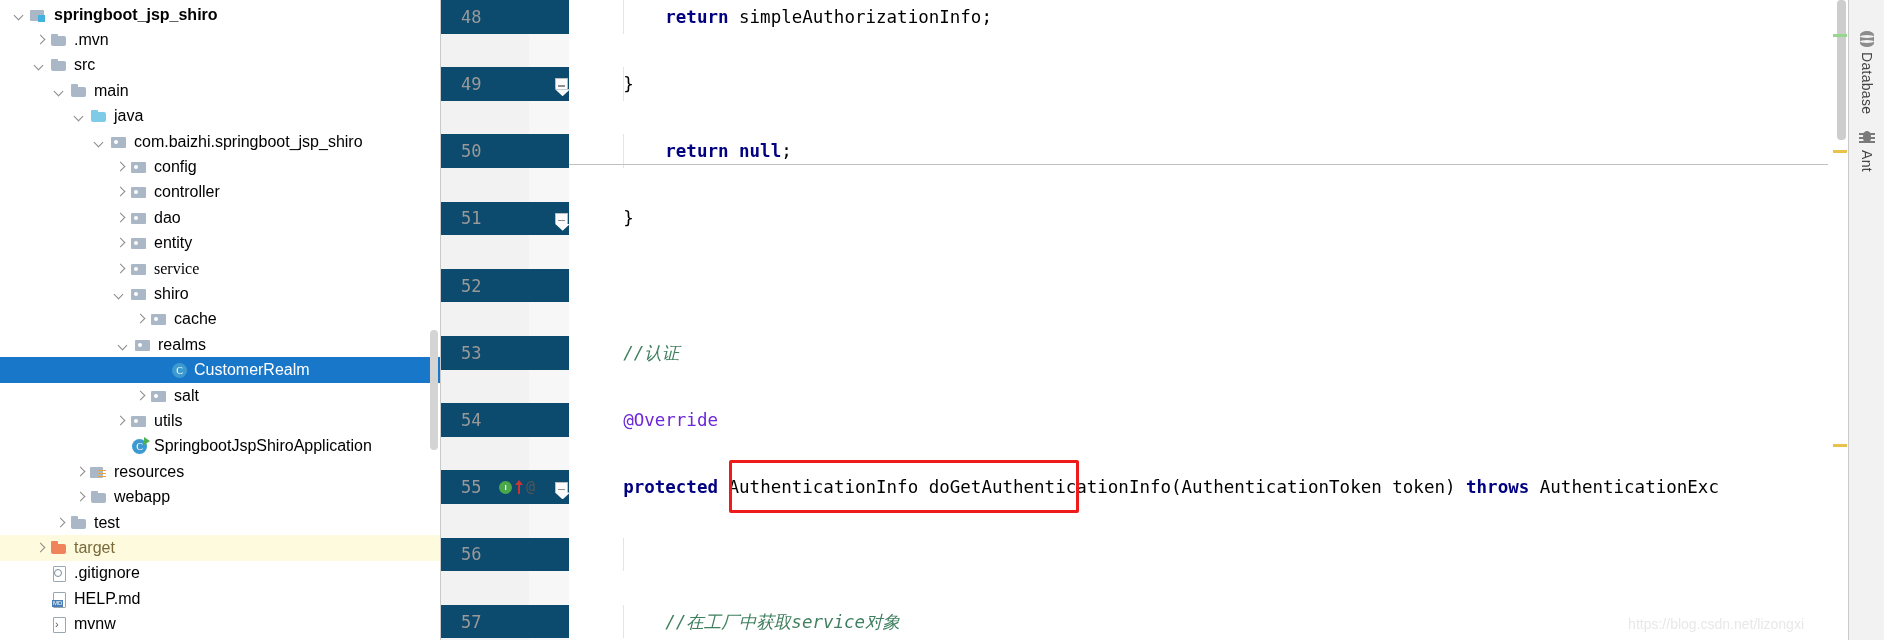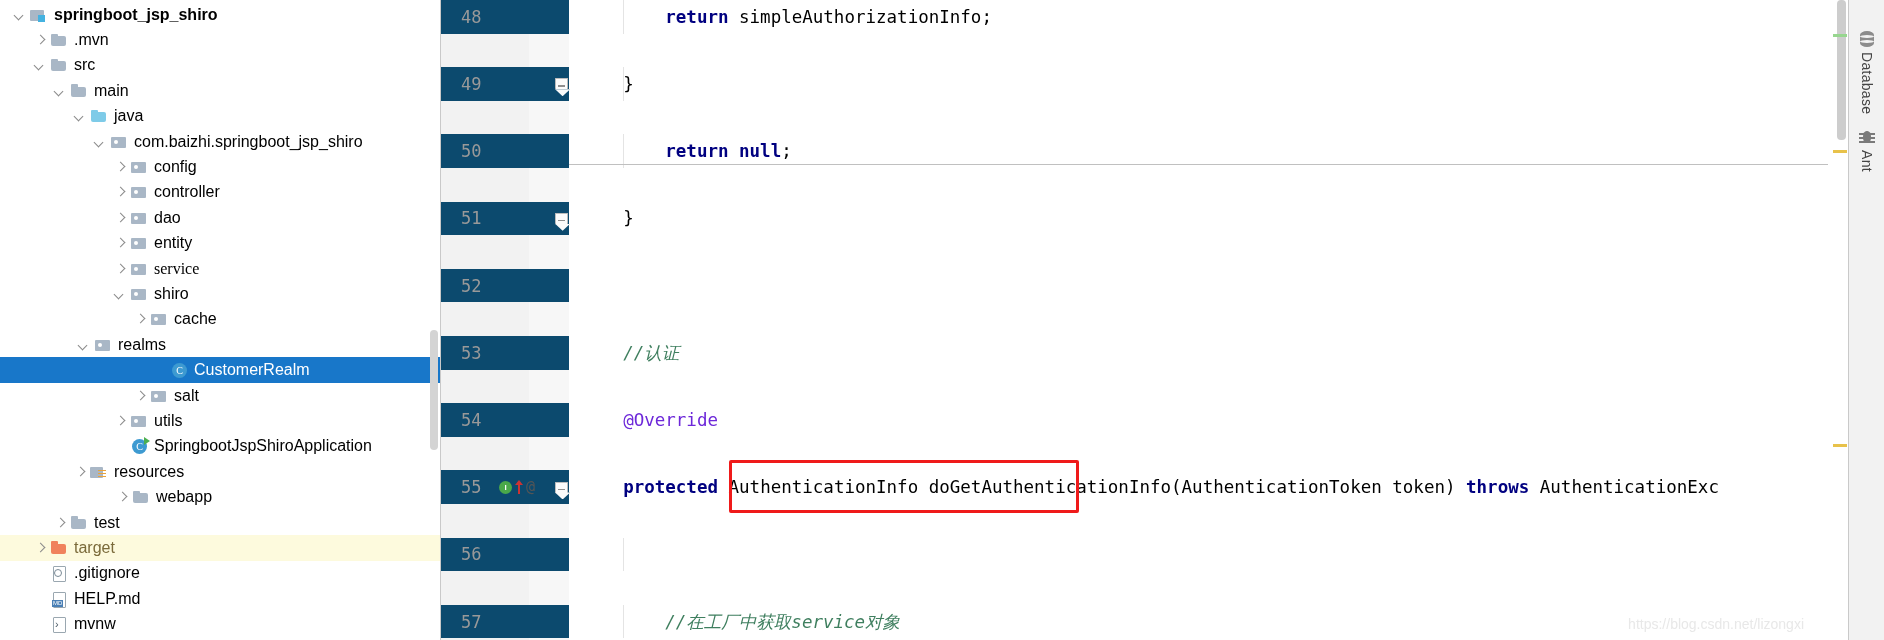--- a/index.html
+++ b/index.html
@@ -508,21 +508,21 @@
         <div class="tree-row" style="padding-left: 112px;">
           <span class="arrow expanded"></span>
           <span class="ic pkg"></span>
           <span class="tree-label">shiro</span>
         </div>
         <div class="tree-row" style="padding-left: 132px;">
           <span class="arrow collapsed"></span>
           <span class="ic pkg"></span>
           <span class="tree-label">cache</span>
         </div>
-        <div class="tree-row" style="padding-left: 76px;">
+        <div class="tree-row" style="padding-left: 116px;">
           <span class="arrow expanded"></span>
           <span class="ic pkg"></span>
           <span class="tree-label">realms</span>
         </div>
         <div class="tree-row selected" style="padding-left: 152px;">
           <span class="arrow none"></span>
           <span class="ic jclass">C</span>
           <span class="tree-label">CustomerRealm</span>
         </div>
         <div class="tree-row" style="padding-left: 132px;">
@@ -538,21 +538,21 @@
         <div class="tree-row" style="padding-left: 112px;">
           <span class="arrow none"></span>
           <span class="ic sbclass">C</span>
           <span class="tree-label">SpringbootJspShiroApplication</span>
         </div>
         <div class="tree-row" style="padding-left: 72px;">
           <span class="arrow collapsed"></span>
           <span class="ic resfolder"></span>
           <span class="tree-label">resources</span>
         </div>
-        <div class="tree-row" style="padding-left: 114px;">
+        <div class="tree-row" style="padding-left: 72px;">
           <span class="arrow collapsed"></span>
           <span class="ic folder"></span>
           <span class="tree-label">webapp</span>
         </div>
         <div class="tree-row" style="padding-left: 52px;">
           <span class="arrow collapsed"></span>
           <span class="ic folder"></span>
           <span class="tree-label">test</span>
         </div>
         <div class="tree-row excluded-bg" style="padding-left: 32px;">

